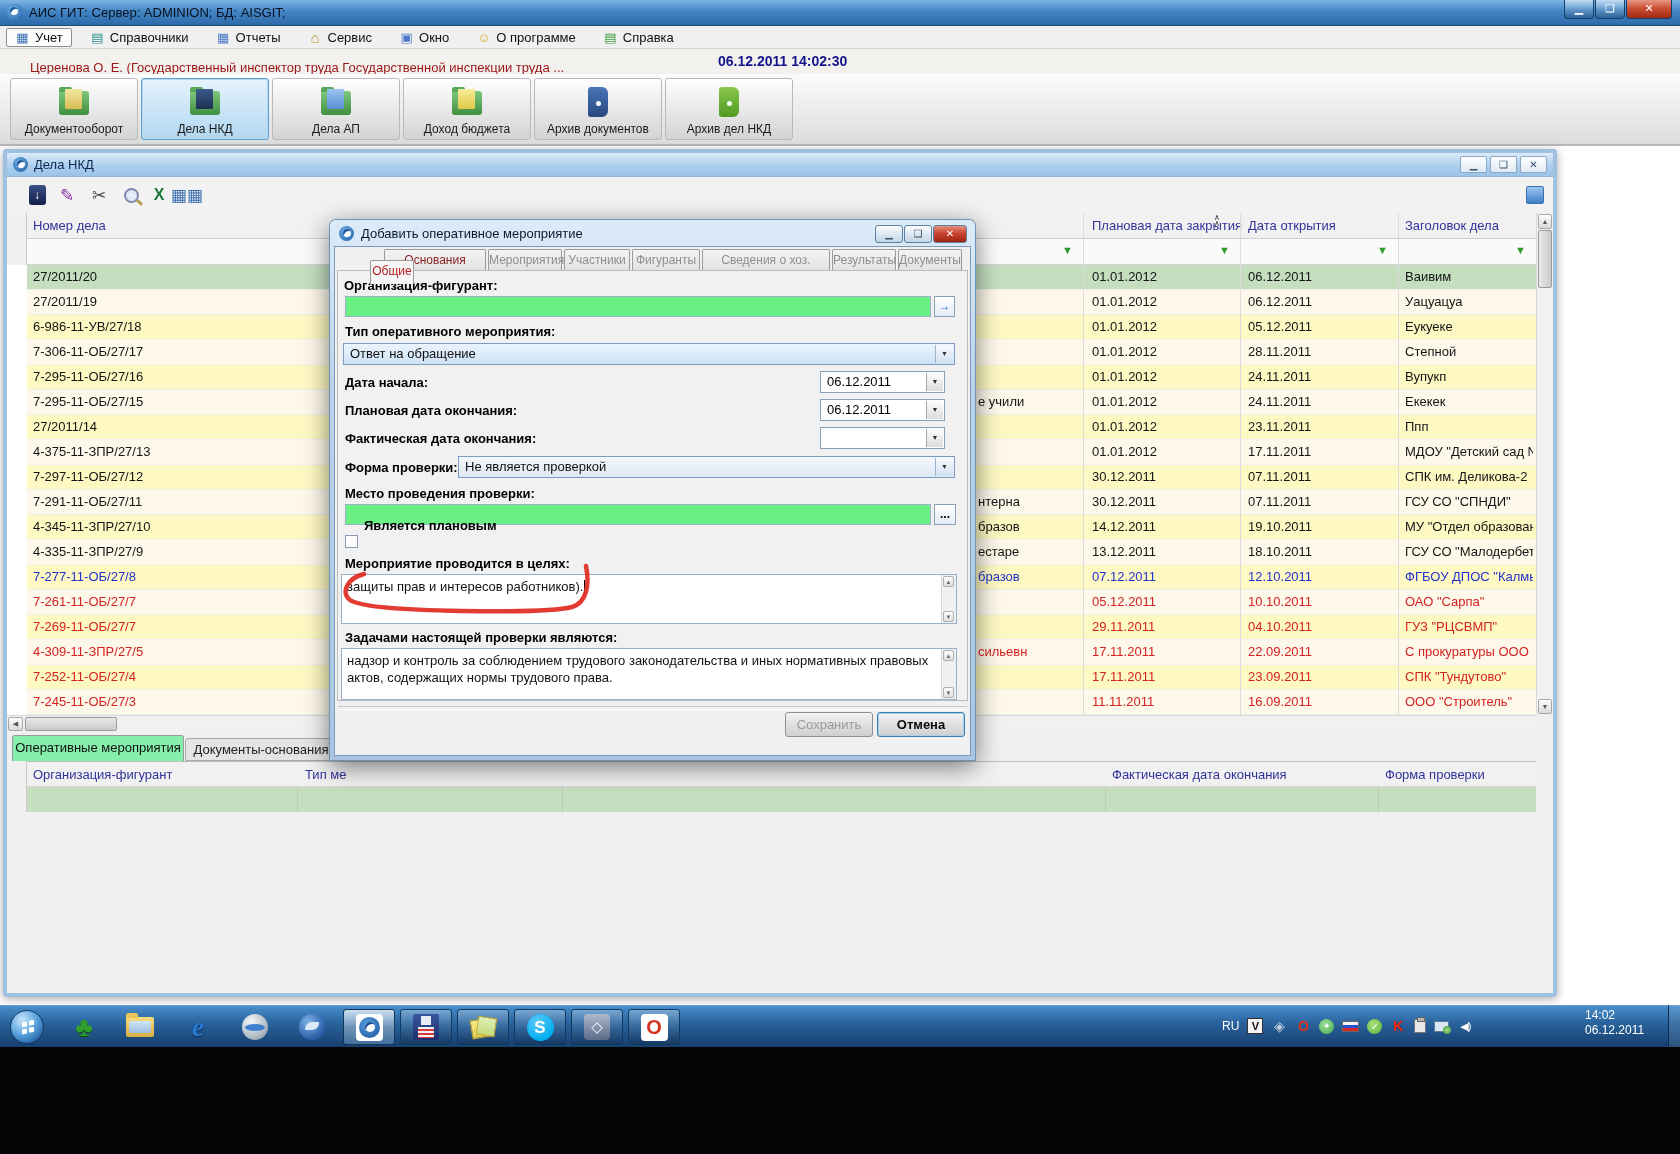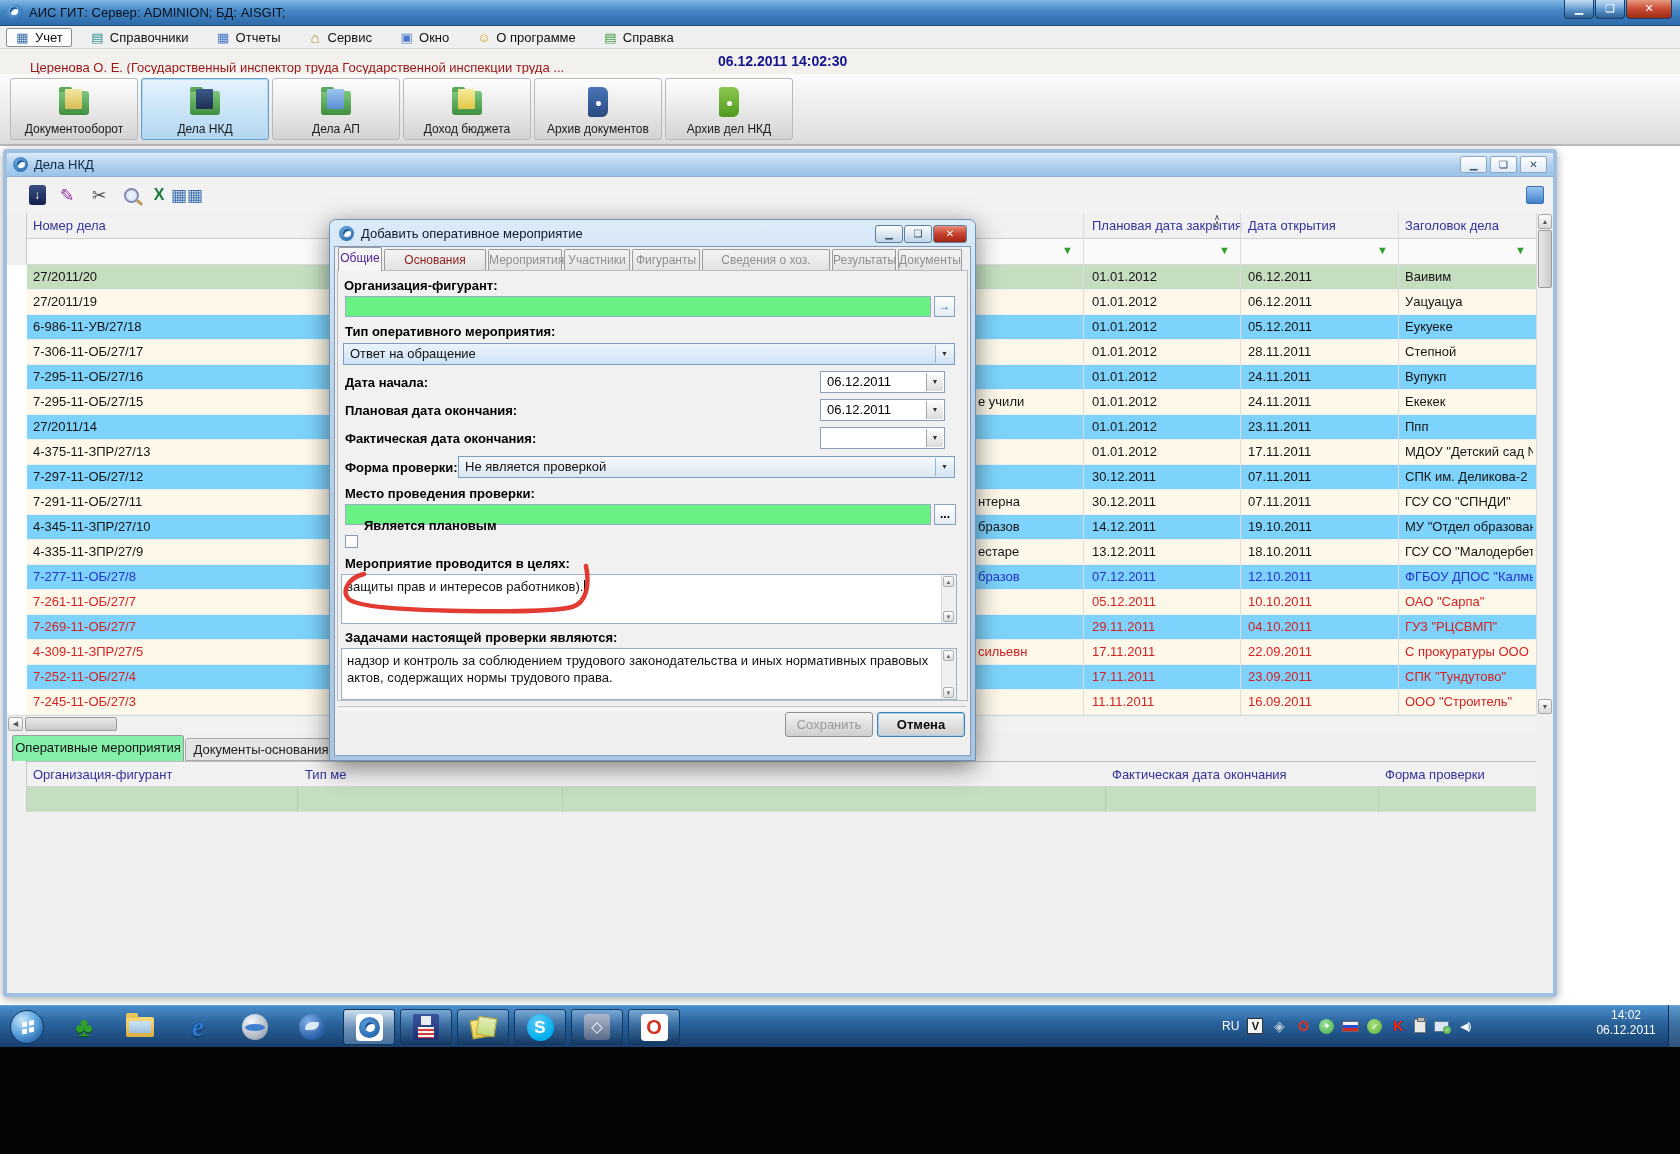--- a/index.html
+++ b/index.html
@@ -81,21 +81,21 @@
   .ti-panel{top:8px;width:16px;height:16px;border:1px solid #3a6fb0;border-radius:2px;background:linear-gradient(#9cc6f0,#3f7fc8);display:block;}
   
   .thead{position:absolute;left:0;top:60px;width:1529px;height:26px;background:#f1f1f1;border-bottom:1px solid #cfcfcf;box-sizing:border-box;}
   .tfilter{position:absolute;left:0;top:86px;width:1529px;height:26px;background:#fafafa;border-bottom:1px solid #d8d8d8;box-sizing:border-box;}
   .hcell{position:absolute;top:5px;font-size:13px;color:var(--header-navy,#32329b);white-space:nowrap;}
   .sort{position:absolute;left:1203px;top:2px;width:14px;font-size:8px;line-height:6px;color:#333;text-align:center;}
   .farr{position:absolute;top:5px;font-size:11px;color:var(--filter-green,#2f9e2f);}
   .gutter{position:absolute;left:0;top:60px;width:20px;height:502px;background:#f0f0f0;border-right:1px solid #c9c9c9;box-sizing:border-box;}
   .cdiv{position:absolute;top:60px;width:1px;height:502px;background:#dcdcdc;}
   .rows{position:absolute;left:0;top:112px;width:1529px;height:450px;background:#fff;}
-  .trow{height:25px;margin-left:20px;border-bottom:1px solid #efefef;position:relative;background:#7dd3fc;box-sizing:border-box;}
+  .trow{height:25px;margin-left:20px;border-bottom:1px solid #efefef;position:relative;background:#fef9c3;box-sizing:border-box;}
   .trow.alt{background:var(--alt-cream,#fdf8e9);}
   .trow.selected{background:var(--selected-green,#c5dec0);}
   .tcell{position:absolute;top:4px;font-size:13px;color:#141414;white-space:nowrap;overflow:hidden;}
   .trow.red .tcell{color:var(--overdue-red,#d42222);}
   .trow.blue .tcell{color:var(--link-blue,#2233cc);}
   .c-num{left:6px;} .c-frag{left:951px;width:118px;} .c-plan{left:1065px;} .c-open{left:1221px;} .c-title{left:1378px;width:128px;}
   
   .vscroll{position:absolute;left:1529px;top:60px;width:17px;height:502px;background:#f1f1f1;border-left:1px solid #d8d8d8;box-sizing:border-box;}
   .sbtn{position:absolute;left:1px;width:14px;height:15px;background:linear-gradient(#fdfdfd,#d9d9d9);border:1px solid #a8a8a8;border-radius:2px;
     font-size:7px;color:#555;text-align:center;line-height:13px;box-sizing:border-box;}
@@ -122,21 +122,21 @@
   .dlg-title{position:absolute;left:0;top:0;width:100%;height:26px;display:flex;align-items:center;padding-left:9px;box-sizing:border-box;
     font-size:13px;color:#0a1a2a;}
   .dlg-title .ttxt{margin-left:7px;}
   .dlgbtns{position:absolute;top:5px;right:8px;display:flex;gap:1px;}
   .dbtn{width:28px;height:18px;border:1px solid #5f7f9e;border-radius:3px;background:linear-gradient(#fdfeff,#dce8f2 50%,#c4d6e6);
     color:#3a5068;font-size:10px;line-height:16px;text-align:center;box-sizing:border-box;}
   .dbtn.close{width:34px;background:linear-gradient(#e7907c,#cc4530 45%,#9e2410);color:#fff;}
   .dlg-body{position:absolute;left:4px;top:26px;width:637px;height:510px;background:#f0f0f0;border:1px solid #7e9cba;box-sizing:border-box;}
   .dtab{position:absolute;height:21px;border:1px solid #9a9a9a;border-bottom:none;border-radius:2px 2px 0 0;
     background:linear-gradient(#f4f4f4,#e2e2e2);font-size:12px;text-align:center;line-height:20px;box-sizing:border-box;top:29px;}
-  .dtab.active{top:27px;height:24px;background:#f6f6f6;z-index:3;color:#4c1d95;}
+  .dtab.active{top:40px;height:24px;background:#f6f6f6;z-index:3;color:#b91c1c;margin-left:32px;}
   .dtab.normal{color:#8b1f1f;}
   .dtab.disabled{color:#8f8f8f;}
   .dpanel{position:absolute;left:7px;top:50px;width:631px;height:431px;border:1px solid #bcbcbc;background:#f1f1f1;box-sizing:border-box;}
   .dlabel{position:absolute;font-size:13px;font-weight:bold;color:#000;white-space:nowrap;}
   .ginput{position:absolute;height:21px;background:var(--input-green,#69f184);border:1px solid #9ab0c8;box-sizing:border-box;}
   .sqbtn{position:absolute;height:21px;border:1px solid #8aa0b8;background:linear-gradient(#ffffff,#e4ecf4);box-sizing:border-box;
     text-align:center;font-size:12px;line-height:19px;}
   .arrowglyph{color:#2a6fd4;font-weight:bold;}
   .combo{position:absolute;height:22px;border:1px solid #7a9cc0;background:linear-gradient(#eaf4fc,#cfe3f6);box-sizing:border-box;
     font-size:13px;color:#111;line-height:20px;padding-left:6px;}
@@ -208,21 +208,21 @@
   .tr-flag{width:17px;height:11px;border:1px solid #666;box-sizing:border-box;
     background:linear-gradient(#f4f4f4 33%,#2a4fd4 33% 66%,#d42a2a 66%);}
   .tr-check{width:15px;height:15px;border-radius:50%;background:radial-gradient(circle at 40% 35%,#a8e07a,#58b03a);color:#fff;font-size:10px;line-height:15px;text-align:center;}
   .tr-check::before{content:"✓";}
   .tr-kasp{color:#ff2a1a;font-weight:bold;font-size:14px;text-shadow:0 0 1px #000;} .tr-kasp::before{content:"K";}
   .tr-clip{width:12px;height:14px;background:#e8e8e8;border:1px solid #777;box-sizing:border-box;position:relative;}
   .tr-clip::before{content:"";position:absolute;left:2px;top:-3px;width:6px;height:3px;background:#b8b8b8;border:1px solid #666;}
   .tr-net{width:15px;height:11px;background:#dce6f2;border:1px solid #5a7a9a;box-sizing:border-box;position:relative;}
   .tr-net::after{content:"";position:absolute;right:-3px;bottom:-3px;width:8px;height:8px;border-radius:50%;background:radial-gradient(#9fd88a,#3a9a3a);}
   .tr-vol{color:#fff;font-size:11px;letter-spacing:-1px;} .tr-vol::before{content:"◀)";}
-  .clock{position:absolute;left:1585px;top:1008px;width:82px;text-align:center;color:#fff;font-size:12px;line-height:15px;}
+  .clock{position:absolute;left:1585px;top:1008px;width:82px;text-align:left;color:#fff;font-size:12px;line-height:15px;}
   .showdesk{position:absolute;right:0;top:1005px;width:11px;height:42px;border-left:1px solid #0d2c4e;background:rgba(255,255,255,.10);}
   .void{position:absolute;left:0;top:1047px;width:1680px;height:107px;background:#050505;}
 </style>
 </head>
 <body>
 
 <div class="mw">
 
   <div class="titlebar">
     <span class="applogo"></span>

